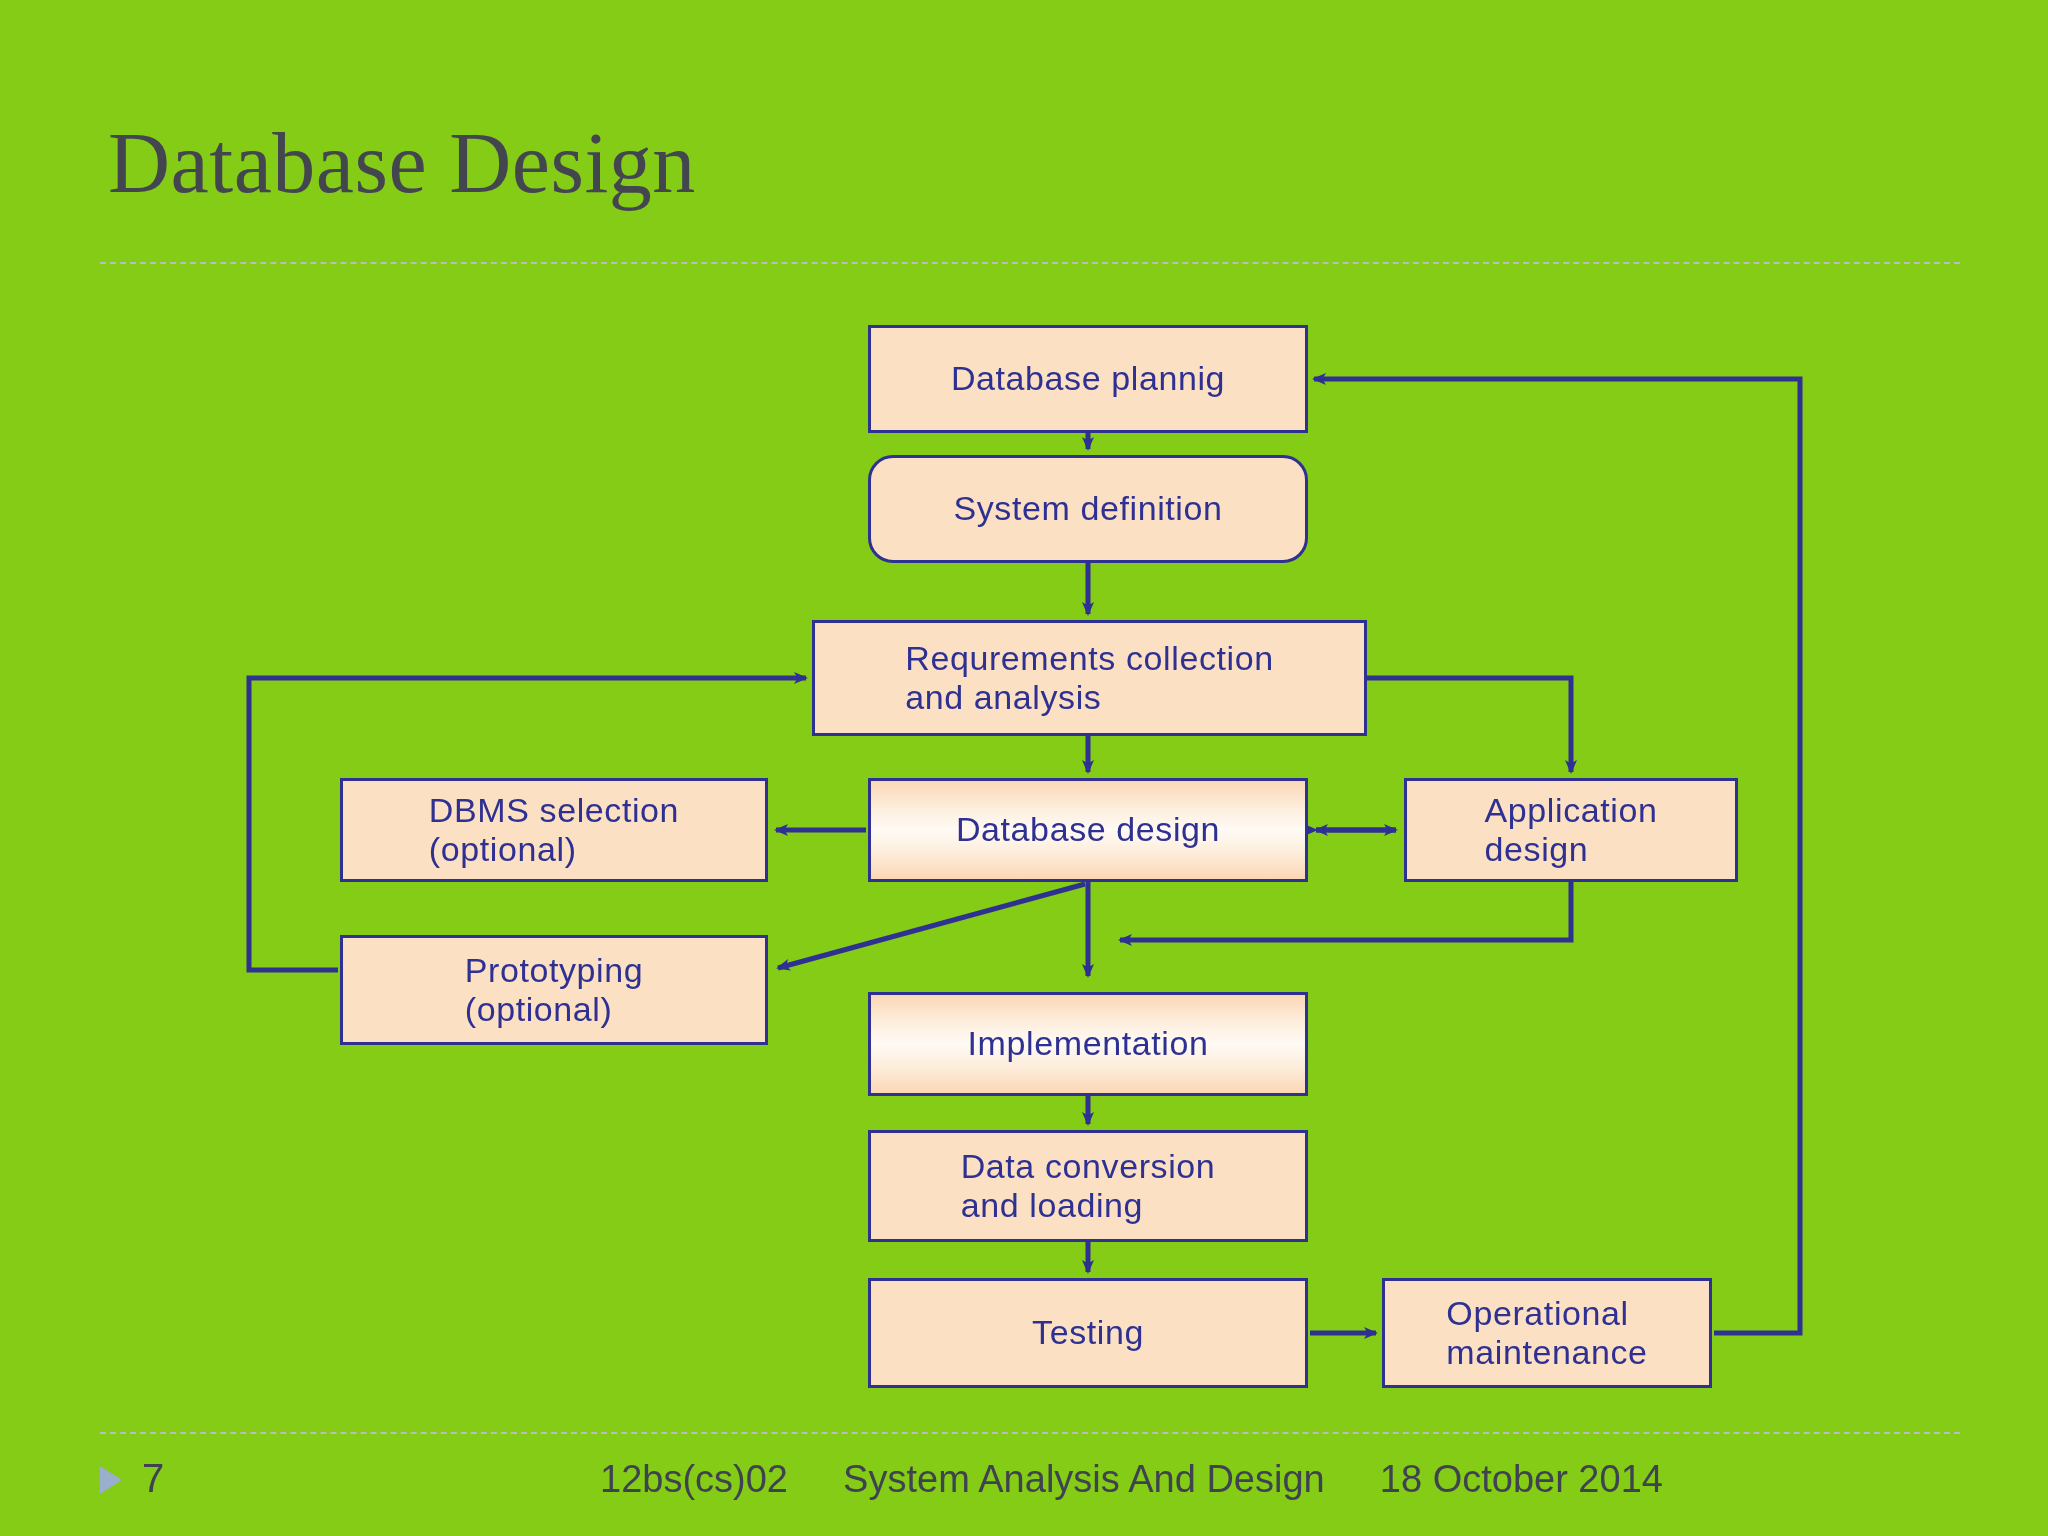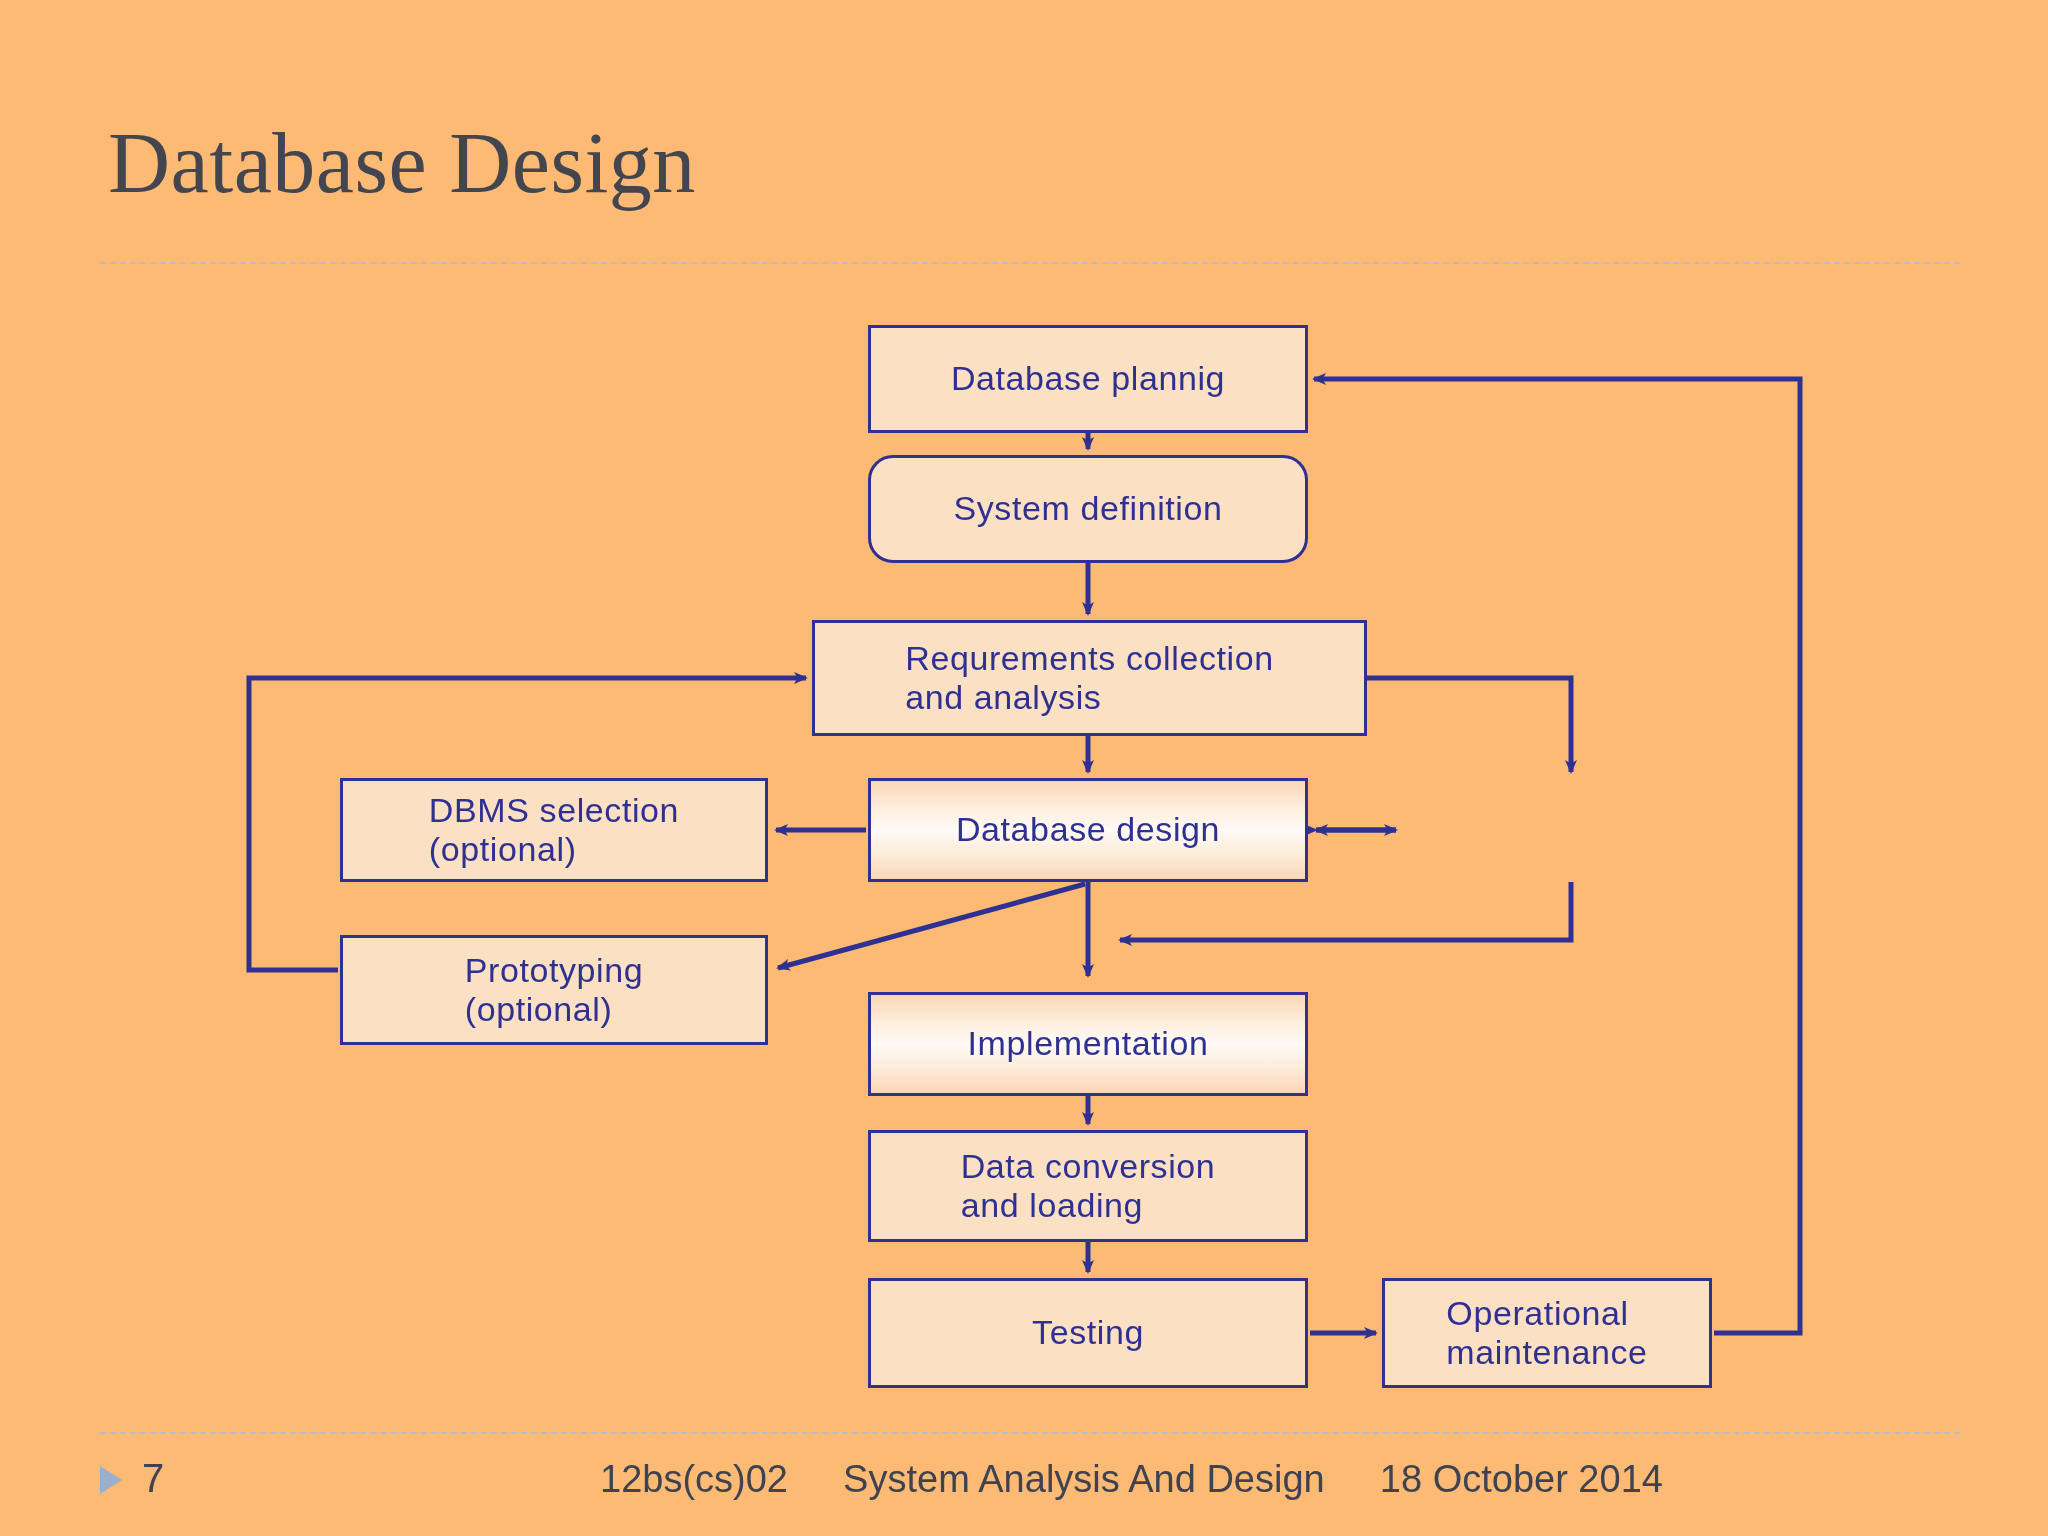--- a/index.html
+++ b/index.html
@@ -3,21 +3,21 @@
 <meta charset="utf-8">
 <style>
   html,body{margin:0;padding:0;}
   body{
     width:2048px;height:1536px;
     background:#ffffff;
     font-family:"Liberation Sans", sans-serif;
     overflow:hidden;
     position:relative;
   }
-  #slide{position:absolute;inset:0;background:#fdba74;}
+  #slide{position:absolute;inset:0;background:#84cc16;}
 
   
   .title{
     position:absolute;
     left:108px; top:118px;
     font-family:"Liberation Serif", serif;
     font-size:86px;
     font-weight:400;
     color:#44464f;
     letter-spacing:0.5px;
@@ -158,20 +158,23 @@
     </div>
 
     <div class="node" style="left:340px;top:778px;width:428px;height:104px;">
       <span>DBMS selection<br>(optional)</span>
     </div>
 
     <div class="node grad" style="left:868px;top:778px;width:440px;height:104px;">
       <span>Database design</span>
     </div>
 
+    <div class="node" style="left:1404px;top:778px;width:334px;height:104px;">
+      <span>Application<br>design</span>
+    </div>
 
     <div class="node" style="left:340px;top:915px;width:428px;height:110px;margin-top:20px;">
       <span>Prototyping<br>(optional)</span>
     </div>
 
     <div class="node grad" style="left:868px;top:992px;width:440px;height:104px;">
       <span>Implementation</span>
     </div>
 
     <div class="node" style="left:868px;top:1130px;width:440px;height:112px;">

